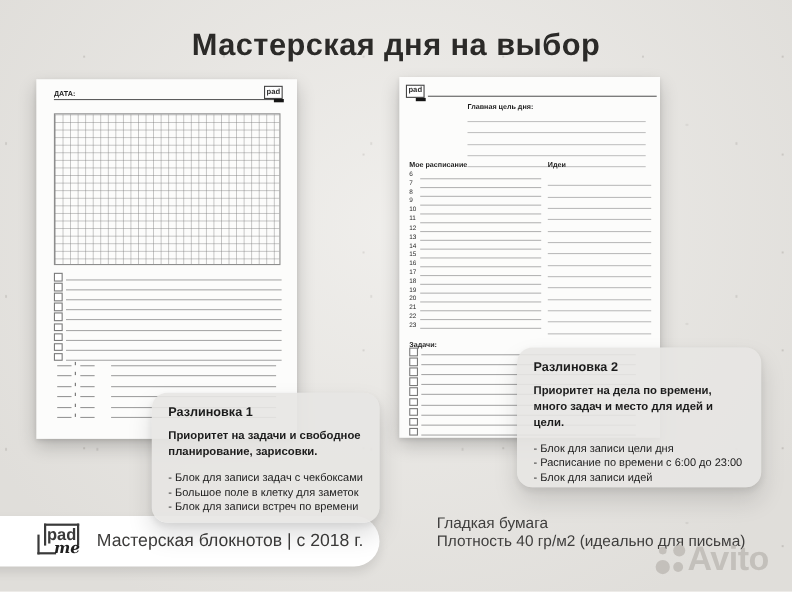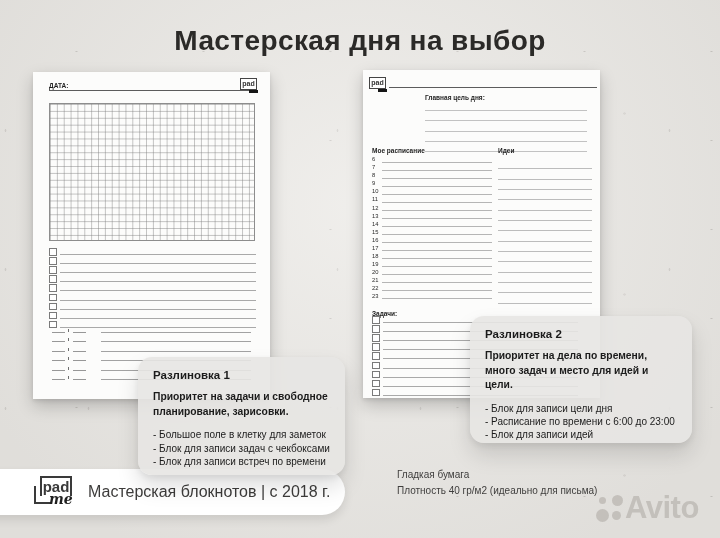--- a/index.html
+++ b/index.html
@@ -101,21 +101,21 @@
     font-size:15px; line-height:18px; font-weight:700; color:#3a3a3a; text-align:center;
   }
   .padme .ell{ position:absolute; left:0; top:12px; width:15px; height:16px; border-left:2px solid #3a3a3a; border-bottom:2px solid #3a3a3a; }
   .padme .me{
     position:absolute; left:15px; top:17px;
     font-family:"DejaVu Serif", serif; font-style:italic; font-weight:700;
     font-size:14px; color:#1f1f1f;
   }
   .badge-text{ margin-left:8px; font-size:16px; color:#3d3c3b; white-space:nowrap; }
   
-  .features{ position:absolute; left:397px; top:467px; z-index:3; font-size:10px; color:#3f3e3d; line-height:16.4px; }
+  .features{ position:absolute; left:397px; top:467px; z-index:3; font-size:14px; color:#3f3e3d; line-height:16.4px; }
   
   .avito{ position:absolute; left:596px; top:490px; z-index:5; display:flex; align-items:center; opacity:0.8; }
   .avito-mark{ position:relative; width:27px; height:27px; flex:0 0 auto; }
   .avito-mark i{ position:absolute; border-radius:50%; background:#bdb9b4; }
   .av-c1{ width:7px; height:7px; left:3px; top:2px; }
   .av-c2{ width:11px; height:11px; right:0; top:0; }
   .av-c3{ width:13px; height:13px; left:0; bottom:0; }
   .av-c4{ width:9px; height:9px; right:2px; bottom:2px; }
   .avito-text{ font-size:31px; font-weight:700; color:#bdb9b4; letter-spacing:-0.5px; margin-left:2px; }
 </style>
@@ -401,22 +401,22 @@
           <span class="ln"></span>
         </div>
       </div>
   </div>
 
   <div class="card card1">
     <div class="card-title">Разлиновка 1</div>
     <div class="card-lead">Приоритет на задачи и свободное планирование, зарисовки.</div>
     <div class="card-bullets">
 
-    <div class="bullet">- Большое поле в клетку для заметок</div>
-        <div class="bullet">- Блок для записи задач с чекбоксами</div>
+    <div class="bullet">- Блок для записи задач с чекбоксами</div>
+        <div class="bullet">- Большое поле в клетку для заметок</div>
         <div class="bullet">- Блок для записи встреч по времени</div>
       </div>
   </div>
 
   <div class="card card2">
     <div class="card-title">Разлиновка 2</div>
     <div class="card-lead">Приоритет на дела по времени, много задач и место для идей и цели.</div>
     <div class="card-bullets">
 
     <div class="bullet">- Блок для записи цели дня</div>

